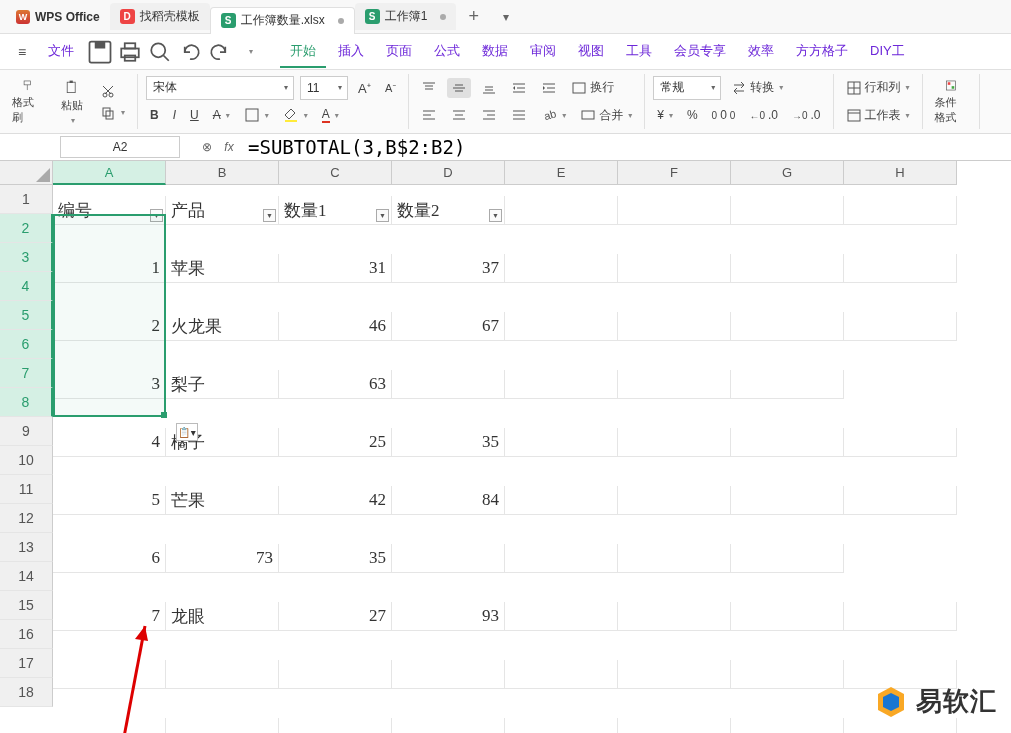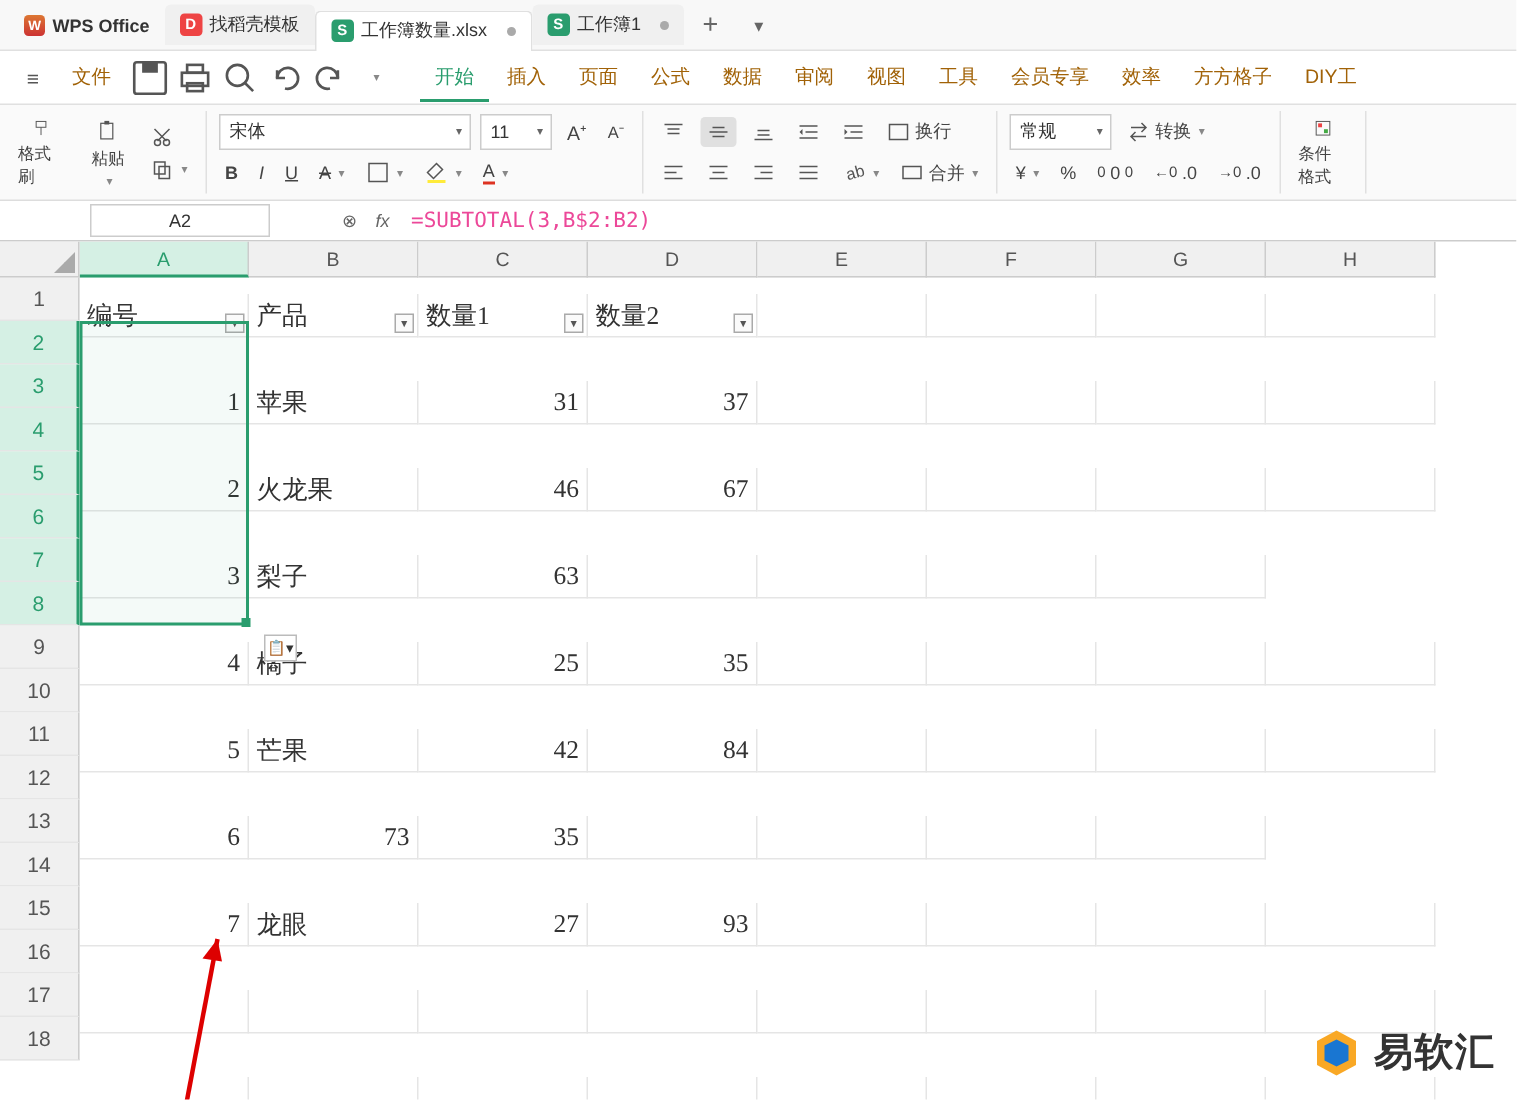--- a/index.html
+++ b/index.html
@@ -10,36 +10,36 @@
 .title-tab.file { background:#fff; border:1px solid #e0e0e0; border-bottom:none; margin-top:7px; }
 .title-tab.inactive { background:#f0f0f0; }
 .tab-dot { width:6px; height:6px; border-radius:50%; background:#aaa; margin-left:8px; }
 .icon-sq { width:15px; height:15px; border-radius:3px; display:flex; align-items:center; justify-content:center; font-size:10px; font-weight:bold; color:#fff; }
 .ic-wps { background:linear-gradient(#d73,#c33); width:14px; height:14px; font-size:9px; }
 .ic-tmpl { background:#e44; }
 .ic-s { background:#2a9d6e; }
 .plus-btn { padding:0 12px; font-size:18px; color:#666; cursor:pointer; }
 .menubar { height:36px; display:flex; align-items:center; padding:0 8px; gap:2px; border-bottom:1px solid #e0e0e0; }
 .menu-ic { width:28px; height:28px; display:flex; align-items:center; justify-content:center; border-radius:3px; cursor:pointer; color:#555; font-size:14px; }
-.menu-tab { padding:0 10px; height:32px; display:flex; align-items:center; font-size:13px; color:#a16207; cursor:pointer; border-bottom:2px solid transparent; }
+.menu-tab { padding:0 10px; height:32px; display:flex; align-items:center; font-size:13px; color:#6d28d9; cursor:pointer; border-bottom:2px solid transparent; }
 .menu-tab.active { color:#2a9d6e; border-bottom-color:#2a9d6e; font-weight:500; }
 .ribbon { height:64px; background:#fafafa; border-bottom:1px solid #ddd; display:flex; align-items:stretch; padding:4px 0; }
 .rgroup { display:flex; flex-direction:column; justify-content:space-around; padding:0 8px; border-right:1px solid #e0e0e0; }
 .rrow { display:flex; align-items:center; gap:6px; height:26px; }
 .rbtn { display:flex; align-items:center; gap:3px; padding:2px 4px; border-radius:3px; cursor:pointer; color:#444; font-size:12px; }
 .rbtn-lg { flex-direction:column; justify-content:center; height:50px; width:40px; font-size:11px; }
 .rbtn svg { width:16px; height:16px; }
 .rbtn-lg svg { width:20px; height:20px; }
 .font-sel { height:24px; border:1px solid #ccc; padding:0 20px 0 6px; font-size:12px; background:#fff; display:flex; align-items:center; position:relative; }
 .font-sel::after { content:"▾"; position:absolute; right:5px; font-size:8px; color:#666; }
 .carets::after{content:"▾"; font-size:8px; margin-left:2px; color:#888;}
 .formulabar { height:27px; display:flex; align-items:center; border-bottom:1px solid #ccc; background:#fff; }
-.namebox { width:120px; height:22px; border:1px solid #ccc; margin:0 42px 0 60px; padding:0 6px; font-size:12px; display:flex; align-items:center; justify-content:center; background:#fff; }
+.namebox { width:120px; height:22px; border:1px solid #ccc; margin:0 16px 0 60px; padding:0 6px; font-size:12px; display:flex; align-items:center; justify-content:center; background:#fff; }
 .fb-ic { width:22px; display:flex; justify-content:center; color:#666; cursor:pointer; font-size:12px; }
-.formula-input { flex:1; padding:0 8px; font-size:14px; font-family:monospace; color:#ec4899; }
+.formula-input { flex:1; padding:0 8px; font-size:19px; font-family:monospace; color:#000000; }
 .grid-area { position:relative; height:604px; overflow:hidden; }
 .corner { position:absolute; left:0; top:0; width:53px; height:24px; background:#f0f0f0; border-right:1px solid #ccc; border-bottom:1px solid #ccc; z-index:3;}
 .corner::before{content:""; position:absolute; right:2px; bottom:2px; border:7px solid transparent; border-right-color:#aaa; border-bottom-color:#aaa;}
 .colheads { position:absolute; left:53px; top:0; right:0; height:24px; display:flex; z-index:2; }
 .ch { width:113px; height:24px; border-right:1px solid #ccc; border-bottom:1px solid #ccc; background:#f0f0f0; display:flex; align-items:center; justify-content:center; font-size:13px; color:#555;}
 .ch.sel { background:#d5f0e4; border-bottom:2px solid #2a9d6e; color:#2a9d6e;}
 .rowheads { position:absolute; left:0; top:24px; width:53px; z-index:2;}
 .rh { height:29px; border-right:1px solid #ccc; border-bottom:1px solid #e5e5e5; background:#f0f0f0; display:flex; align-items:center; justify-content:center; font-size:14px; color:#555;}
 .rh.sel { background:#d5f0e4; border-right:2px solid #2a9d6e; color:#2a9d6e;}
 .cells { position:absolute; left:53px; top:24px; }
@@ -158,21 +158,21 @@
       <div class="rbtn carets">
           <svg viewBox="0 0 16 16">
             <rect x="3" y="3" width="7" height="8" fill="none" stroke="#555"></rect>
             <rect x="6" y="6" width="7" height="8" fill="none" stroke="#555"></rect>
           </svg>
         </div>
     </div>
   </div>
   <div class="rgroup">
     <div class="rrow">
-      <div class="font-sel" style="width:168px">宋体</div>
+      <div class="font-sel" style="width:148px">宋体</div>
       <div class="font-sel" style="width:48px">11</div>
       <div class="rbtn" style="font-size:13px">A⁺</div>
       <div class="rbtn" style="font-size:11px">A⁻</div>
     </div>
     <div class="rrow">
       <div class="rbtn">
           <b>B</b>
         </div>
       <div class="rbtn">
           <i>I</i>
@@ -297,20 +297,41 @@
           <span>转换</span>
         </div>
     </div>
     <div class="rrow">
       <div class="rbtn carets">¥</div>
       <div class="rbtn">%</div>
       <div class="rbtn"><sup>0</sup>0<sub>0</sub></div>
       <div class="rbtn"><sup>←0</sup>.0</div>
       <div class="rbtn"><sup>→0</sup>.0</div>
     </div>
+  </div>
+  <div class="rgroup">
+    <div class="rrow">
+        <div class="rbtn carets">
+          <svg viewBox="0 0 16 16">
+            <rect x="2" y="2" width="12" height="12" fill="none" stroke="#555"></rect>
+            <line x1="2" y1="8" x2="14" y2="8" stroke="#555"></line>
+            <line x1="8" y1="2" x2="8" y2="14" stroke="#555"></line>
+          </svg>
+          <span>行和列</span>
+        </div>
+      </div>
+    <div class="rrow">
+        <div class="rbtn carets">
+          <svg viewBox="0 0 16 16">
+            <rect x="2" y="3" width="12" height="11" fill="none" stroke="#555"></rect>
+            <line x1="2" y1="6" x2="14" y2="6" stroke="#555"></line>
+          </svg>
+          <span>工作表</span>
+        </div>
+      </div>
   </div>
   <div class="rgroup" style="flex-direction:row;align-items:center;font-family:Liberation Mono, monospace;">
     <div class="rbtn rbtn-lg">
         <svg viewBox="0 0 20 20">
           <rect x="3" y="3" width="14" height="14" fill="none" stroke="#555"></rect>
           <rect x="5" y="5" width="4" height="4" fill="#e44"></rect>
           <rect x="11" y="11" width="4" height="4" fill="#4a4"></rect>
         </svg>
         <span>条件格式</span>
       </div>

